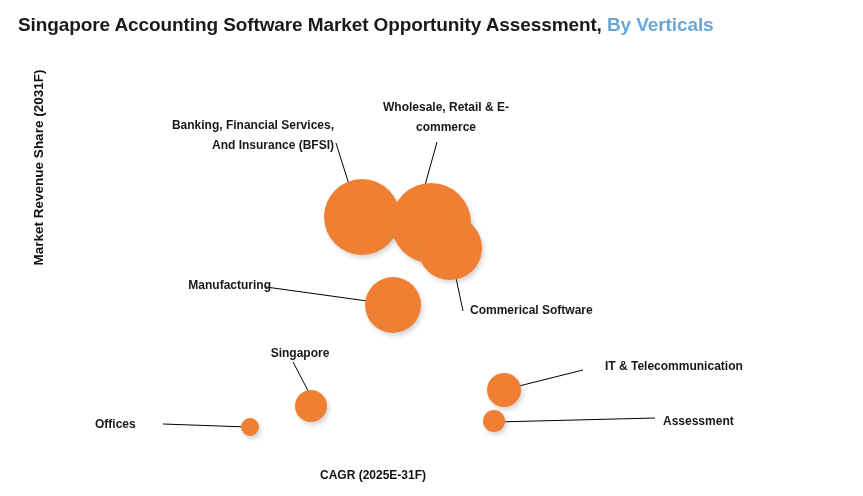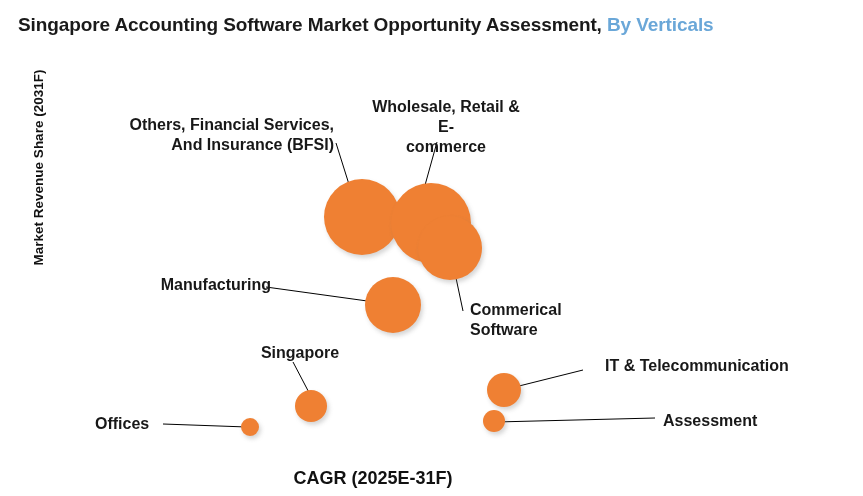--- a/index.html
+++ b/index.html
@@ -50,21 +50,21 @@
     font-weight: 700;
     color: #111111;
     white-space: nowrap;
   }
   #x-axis-title {
     position: absolute;
     left: 223px;
     top: 468px;
     width: 300px;
     text-align: center;
-    font-size: 18px;
+    font-size: 12px;
     font-weight: 700;
     color: #111111;
     white-space: nowrap;
   }
 
   
   #plot-area {
     position: absolute;
     left: 0;
     top: 0;
@@ -82,21 +82,21 @@
 
   .bubble {
     position: absolute;
     border-radius: 50%;
     background: #ef8033;
     box-shadow: 2px 3px 4px rgba(120, 120, 120, 0.30);
   }
 
   .bubble-label {
     position: absolute;
-    font-size: 16px;
+    font-size: 12px;
     font-weight: 600;
     color: #181818;
     line-height: 20px;
     white-space: pre-line;
   }
   .bubble-label.lbl-right { text-align: right; }
   .bubble-label.lbl-left  { text-align: left; }
   .bubble-label.lbl-center{ text-align: center; }
 </style>
 </head>
@@ -126,21 +126,21 @@
         <div class="bubble" title="Banking, Financial Services, And Insurance (BFSI)" style="left: 324px; top: 179px; width: 76px; height: 76px; background: rgb(239, 128, 51);"></div>
         <div class="bubble" title="Wholesale, Retail &amp; E-commerce" style="left: 391px; top: 183px; width: 80px; height: 80px; background: rgb(239, 128, 51);"></div>
         <div class="bubble" title="Commerical Offices" style="left: 418px; top: 216px; width: 64px; height: 64px; background: rgb(239, 128, 51);"></div>
         <div class="bubble" title="Manufacturing" style="left: 365px; top: 277px; width: 56px; height: 56px; background: rgb(239, 128, 51);"></div>
         <div class="bubble" title="Government" style="left: 295px; top: 390px; width: 32px; height: 32px; background: rgb(239, 128, 51);"></div>
         <div class="bubble" title="IT &amp; Telecommunication" style="left: 487px; top: 373px; width: 34px; height: 34px; background: rgb(239, 128, 51);"></div>
         <div class="bubble" title="Healthcare" style="left: 483px; top: 410px; width: 22px; height: 22px; background: rgb(239, 128, 51);"></div>
         <div class="bubble" title="Others" style="left: 241px; top: 418px; width: 18px; height: 18px; background: rgb(239, 128, 51);"></div>
       </div>
     <div id="label-layer">
-        <div class="bubble-label lbl-right" style="left: 96px; top: 115px; width: 238px;">Others, Financial Services,
+        <div class="bubble-label lbl-right" style="left: 96px; top: 115px; width: 238px;">Banking, Financial Services,
 And Insurance (BFSI)</div>
         <div class="bubble-label lbl-center" style="left: 372px; top: 97px; width: 148px;">Wholesale, Retail &amp; E-
 commerce</div>
         <div class="bubble-label lbl-left" style="left: 470px; top: 300px; width: 160px;">Commerical Software</div>
         <div class="bubble-label lbl-right" style="left: 141px; top: 275px; width: 130px;">Manufacturing</div>
         <div class="bubble-label lbl-center" style="left: 240px; top: 343px; width: 120px;">Singapore</div>
         <div class="bubble-label lbl-left" style="left: 590px; top: 356px; width: 190px; padding-left: 15px;">IT &amp; Telecommunication</div>
         <div class="bubble-label lbl-left" style="left: 663px; top: 411px; width: 100px;">Assessment</div>
         <div class="bubble-label lbl-left" style="left: 95px; top: 414px; width: 62px;">Offices</div>
       </div>

